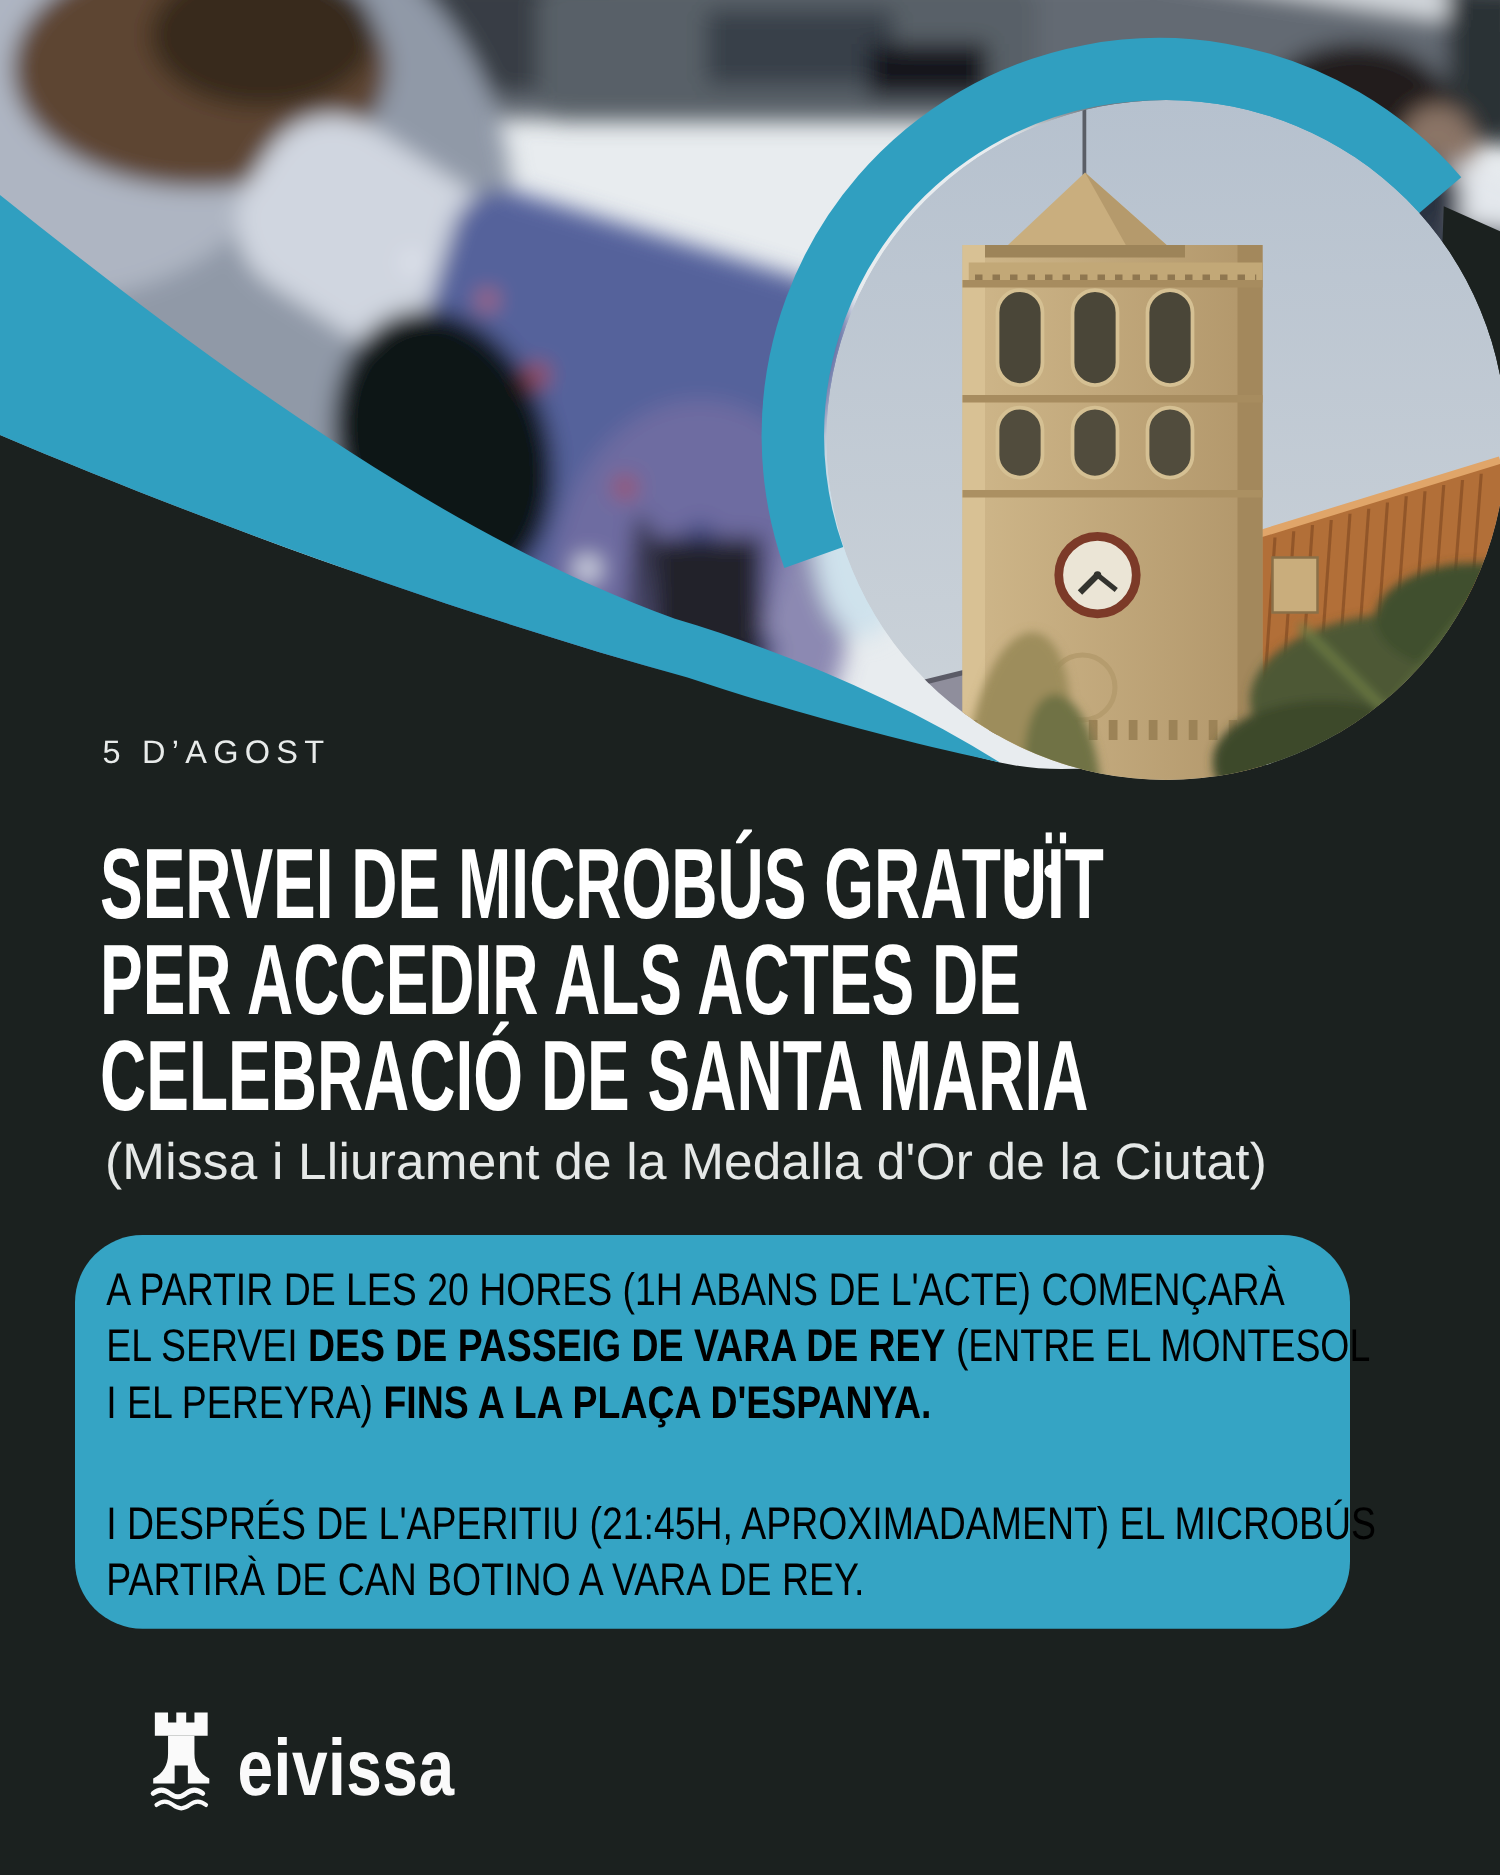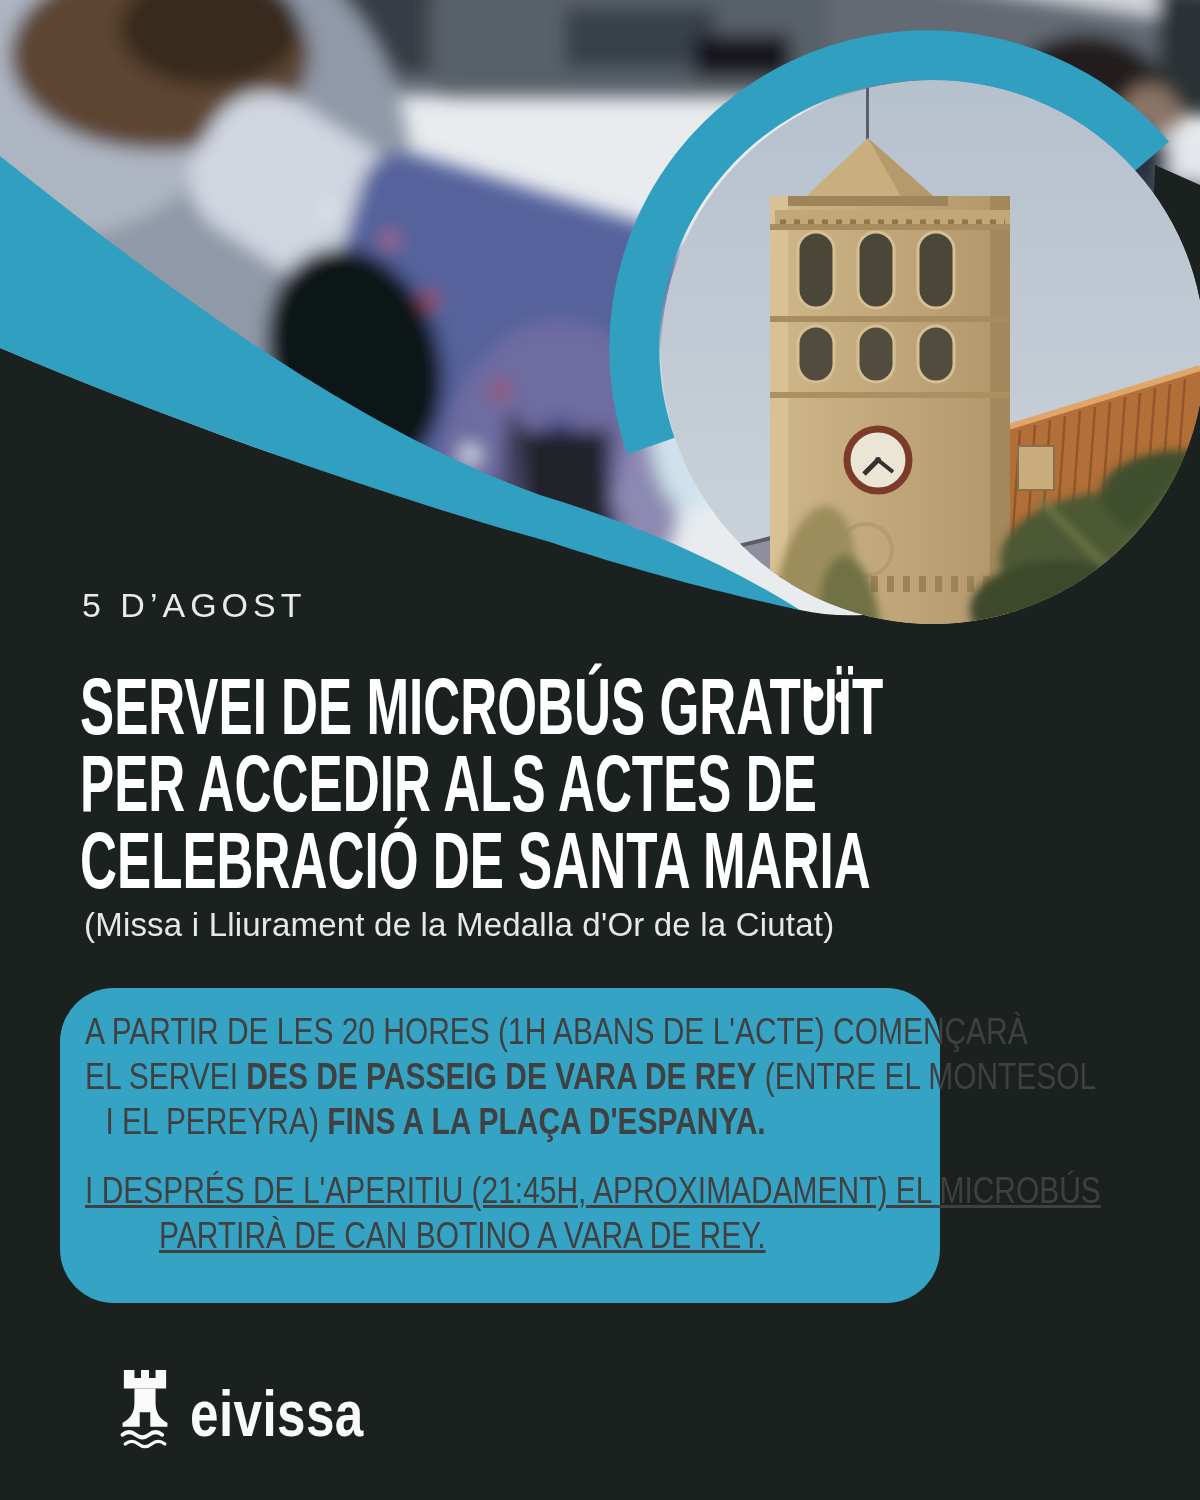--- a/index.html
+++ b/index.html
@@ -5,43 +5,43 @@
   html,body{margin:0;padding:0;background:#10514f00;}
   body{width:1200px;height:1500px;}
   .poster{
     position:relative;width:1200px;height:1500px;overflow:hidden;
     background:#1b211f;
     font-family:"Liberation Sans", sans-serif;
   }
   .hero{position:absolute;left:0;top:0;display:block;}
   .date{
     position:absolute;left:82px;top:586px;
-    font-size:34px;font-weight:500;letter-spacing:5px;
+    font-size:26px;font-weight:500;letter-spacing:5px;
     color:#e8ebea;white-space:nowrap;
   }
   .title{
     position:absolute;left:80px;top:668px;
     color:#ffffff;font-weight:700;font-size:80px;line-height:77px;
   }
   .title .ln{display:block;transform:scaleX(0.64);transform-origin:left center;white-space:nowrap;}
   .subtitle{
     position:absolute;left:84px;top:906px;
-    font-size:33px;color:#e5e8e7;letter-spacing:0.2px;white-space:nowrap;
+    font-size:41px;color:#e5e8e7;letter-spacing:0.2px;white-space:nowrap;
   }
   .infobox{
-    position:absolute;left:60px;top:988px;width:880px;height:315px;
+    position:absolute;left:60px;top:988px;width:1020px;height:315px;
     box-sizing:border-box;padding:21px 25px;
-    background:#35a4c4;border-radius:54px;color:#404040;text-align:right;
+    background:#35a4c4;border-radius:54px;color:#000000;
   }
   .infobox .ln{
     display:block;transform:scaleX(0.82);transform-origin:left center;
     white-space:nowrap;font-size:36.5px;line-height:45px;font-weight:500;
   }
   .infobox .ln b{font-weight:800;}
-  .para2{margin-top:24px;text-decoration:underline;}
+  .para2{margin-top:52px;}
   .logo{
     position:absolute;left:112px;top:1366px;height:86px;
     display:flex;align-items:flex-end;gap:12px;justify-content:flex-end;
   }
   .logo svg{display:block;}
   .logo-text{
     font-size:64px;font-weight:700;color:#fafafa;line-height:1;
     letter-spacing:0.5px;margin-bottom:6px;
     transform:scaleX(0.8);transform-origin:left bottom;white-space:nowrap;
   }

